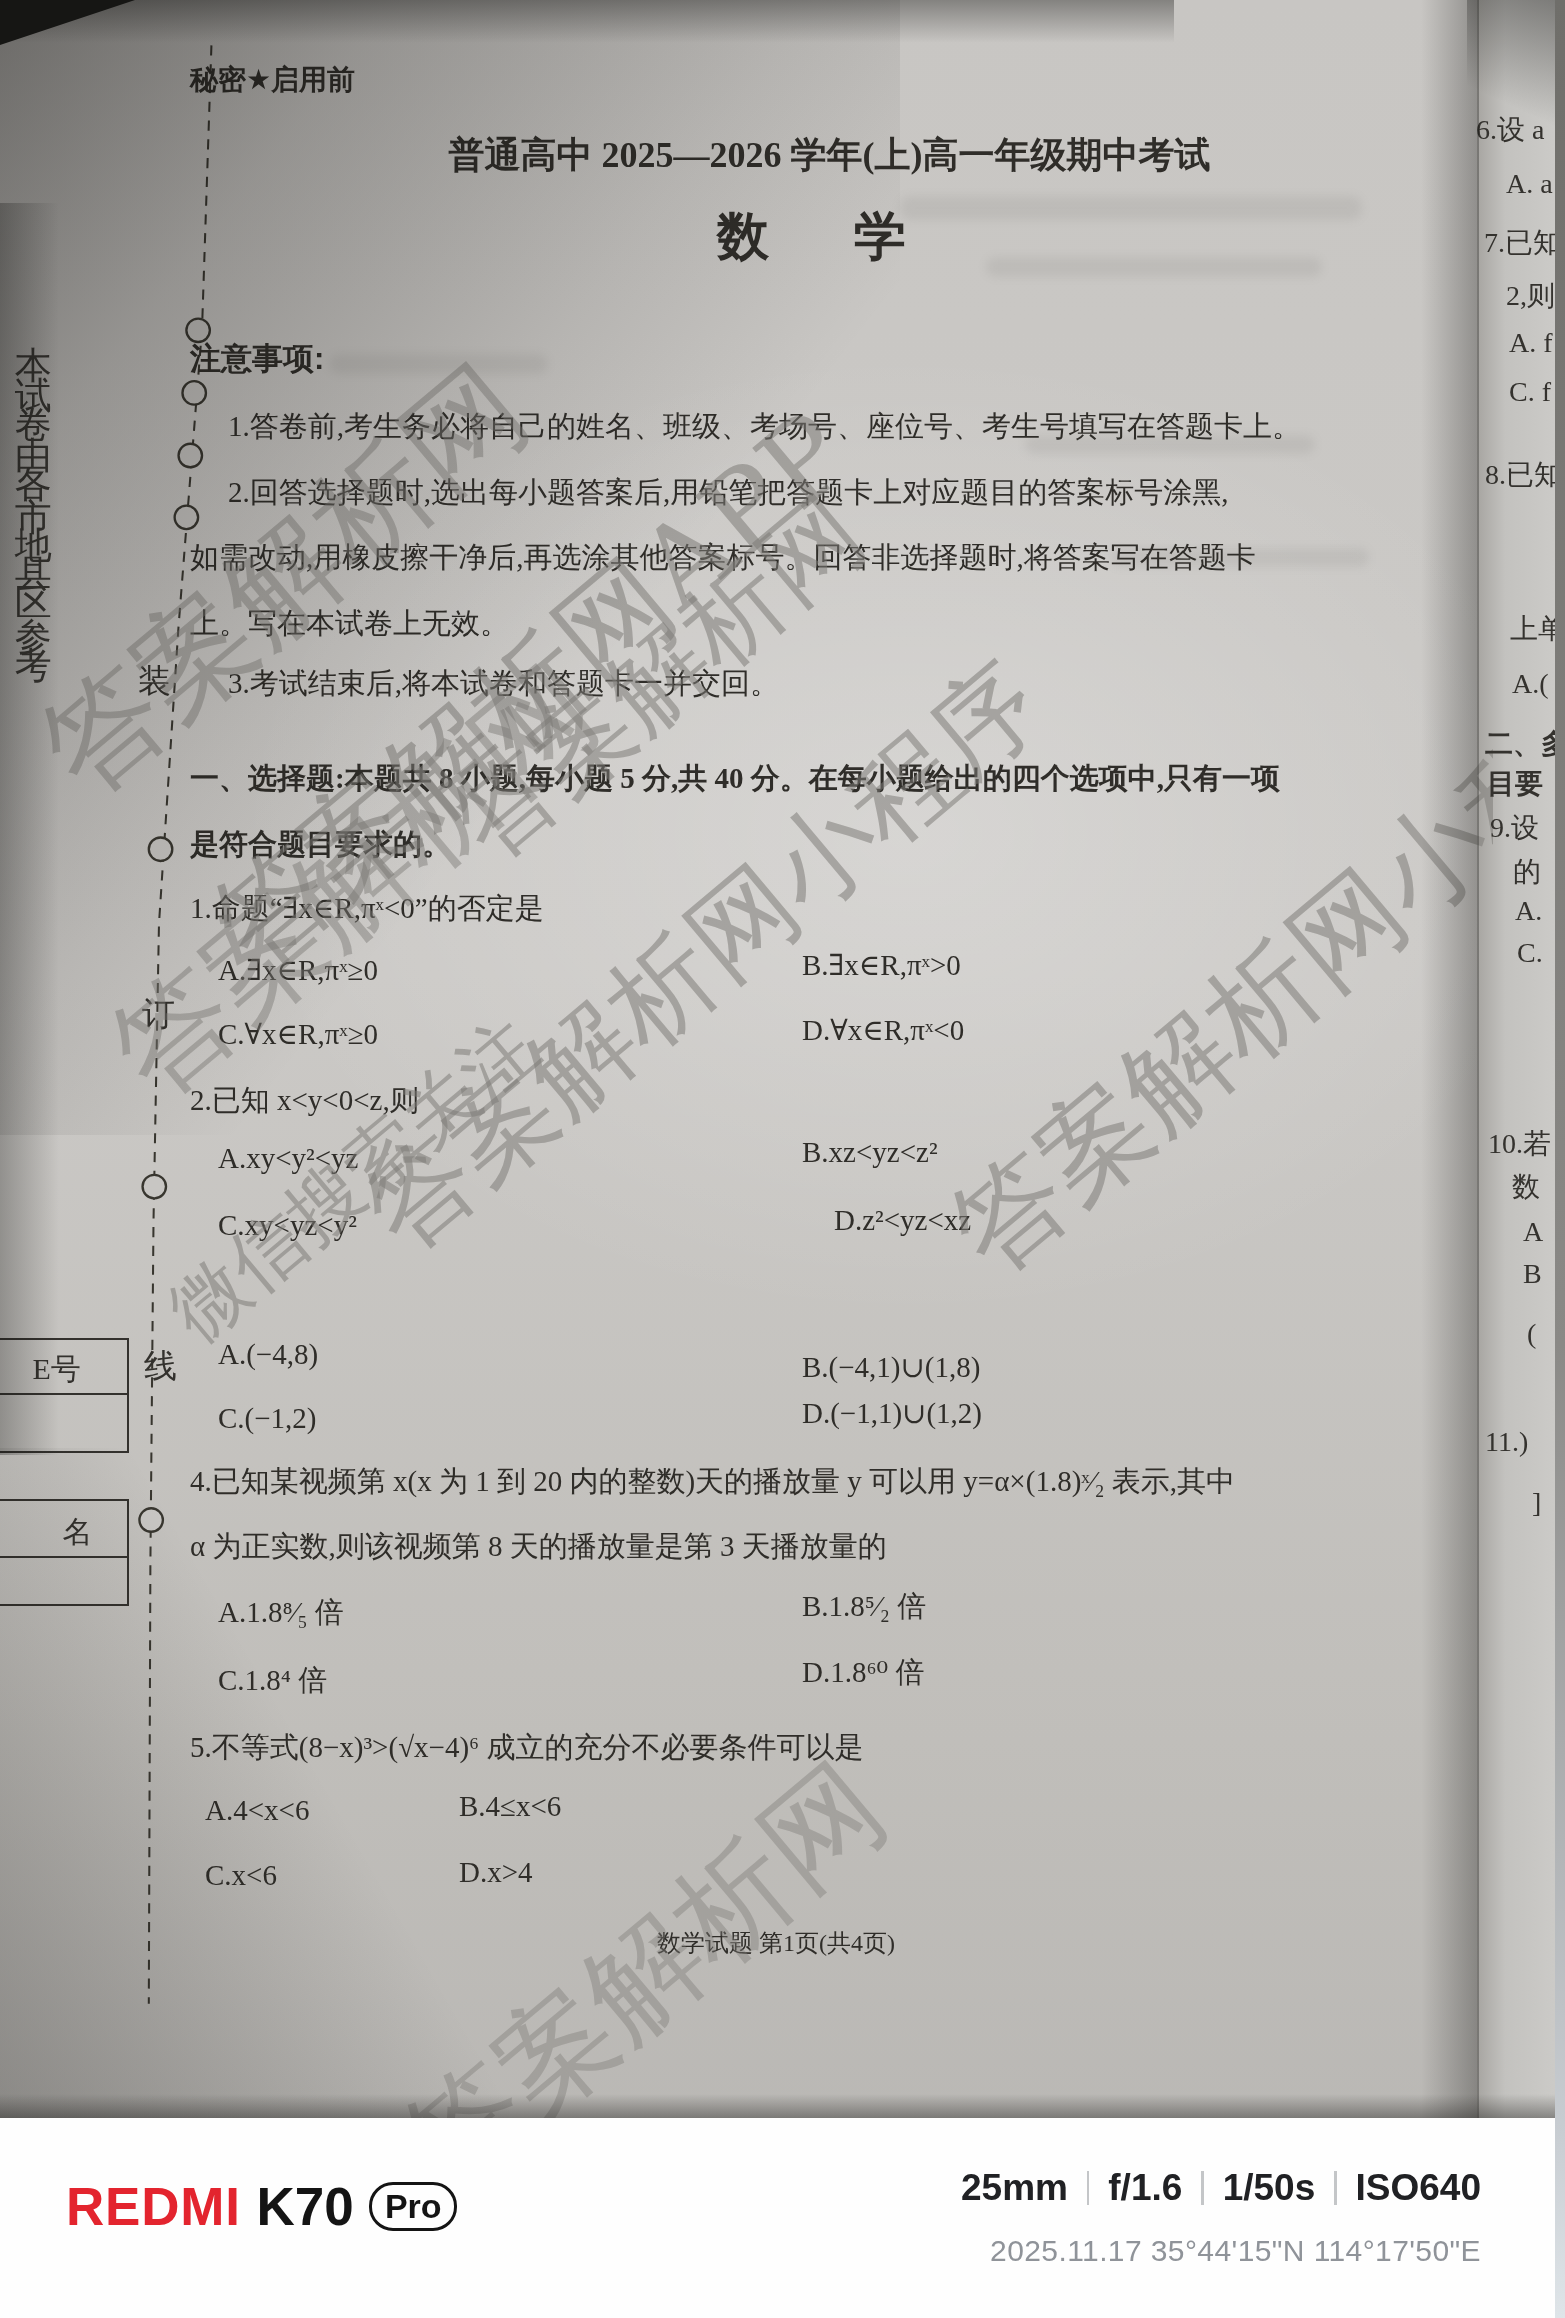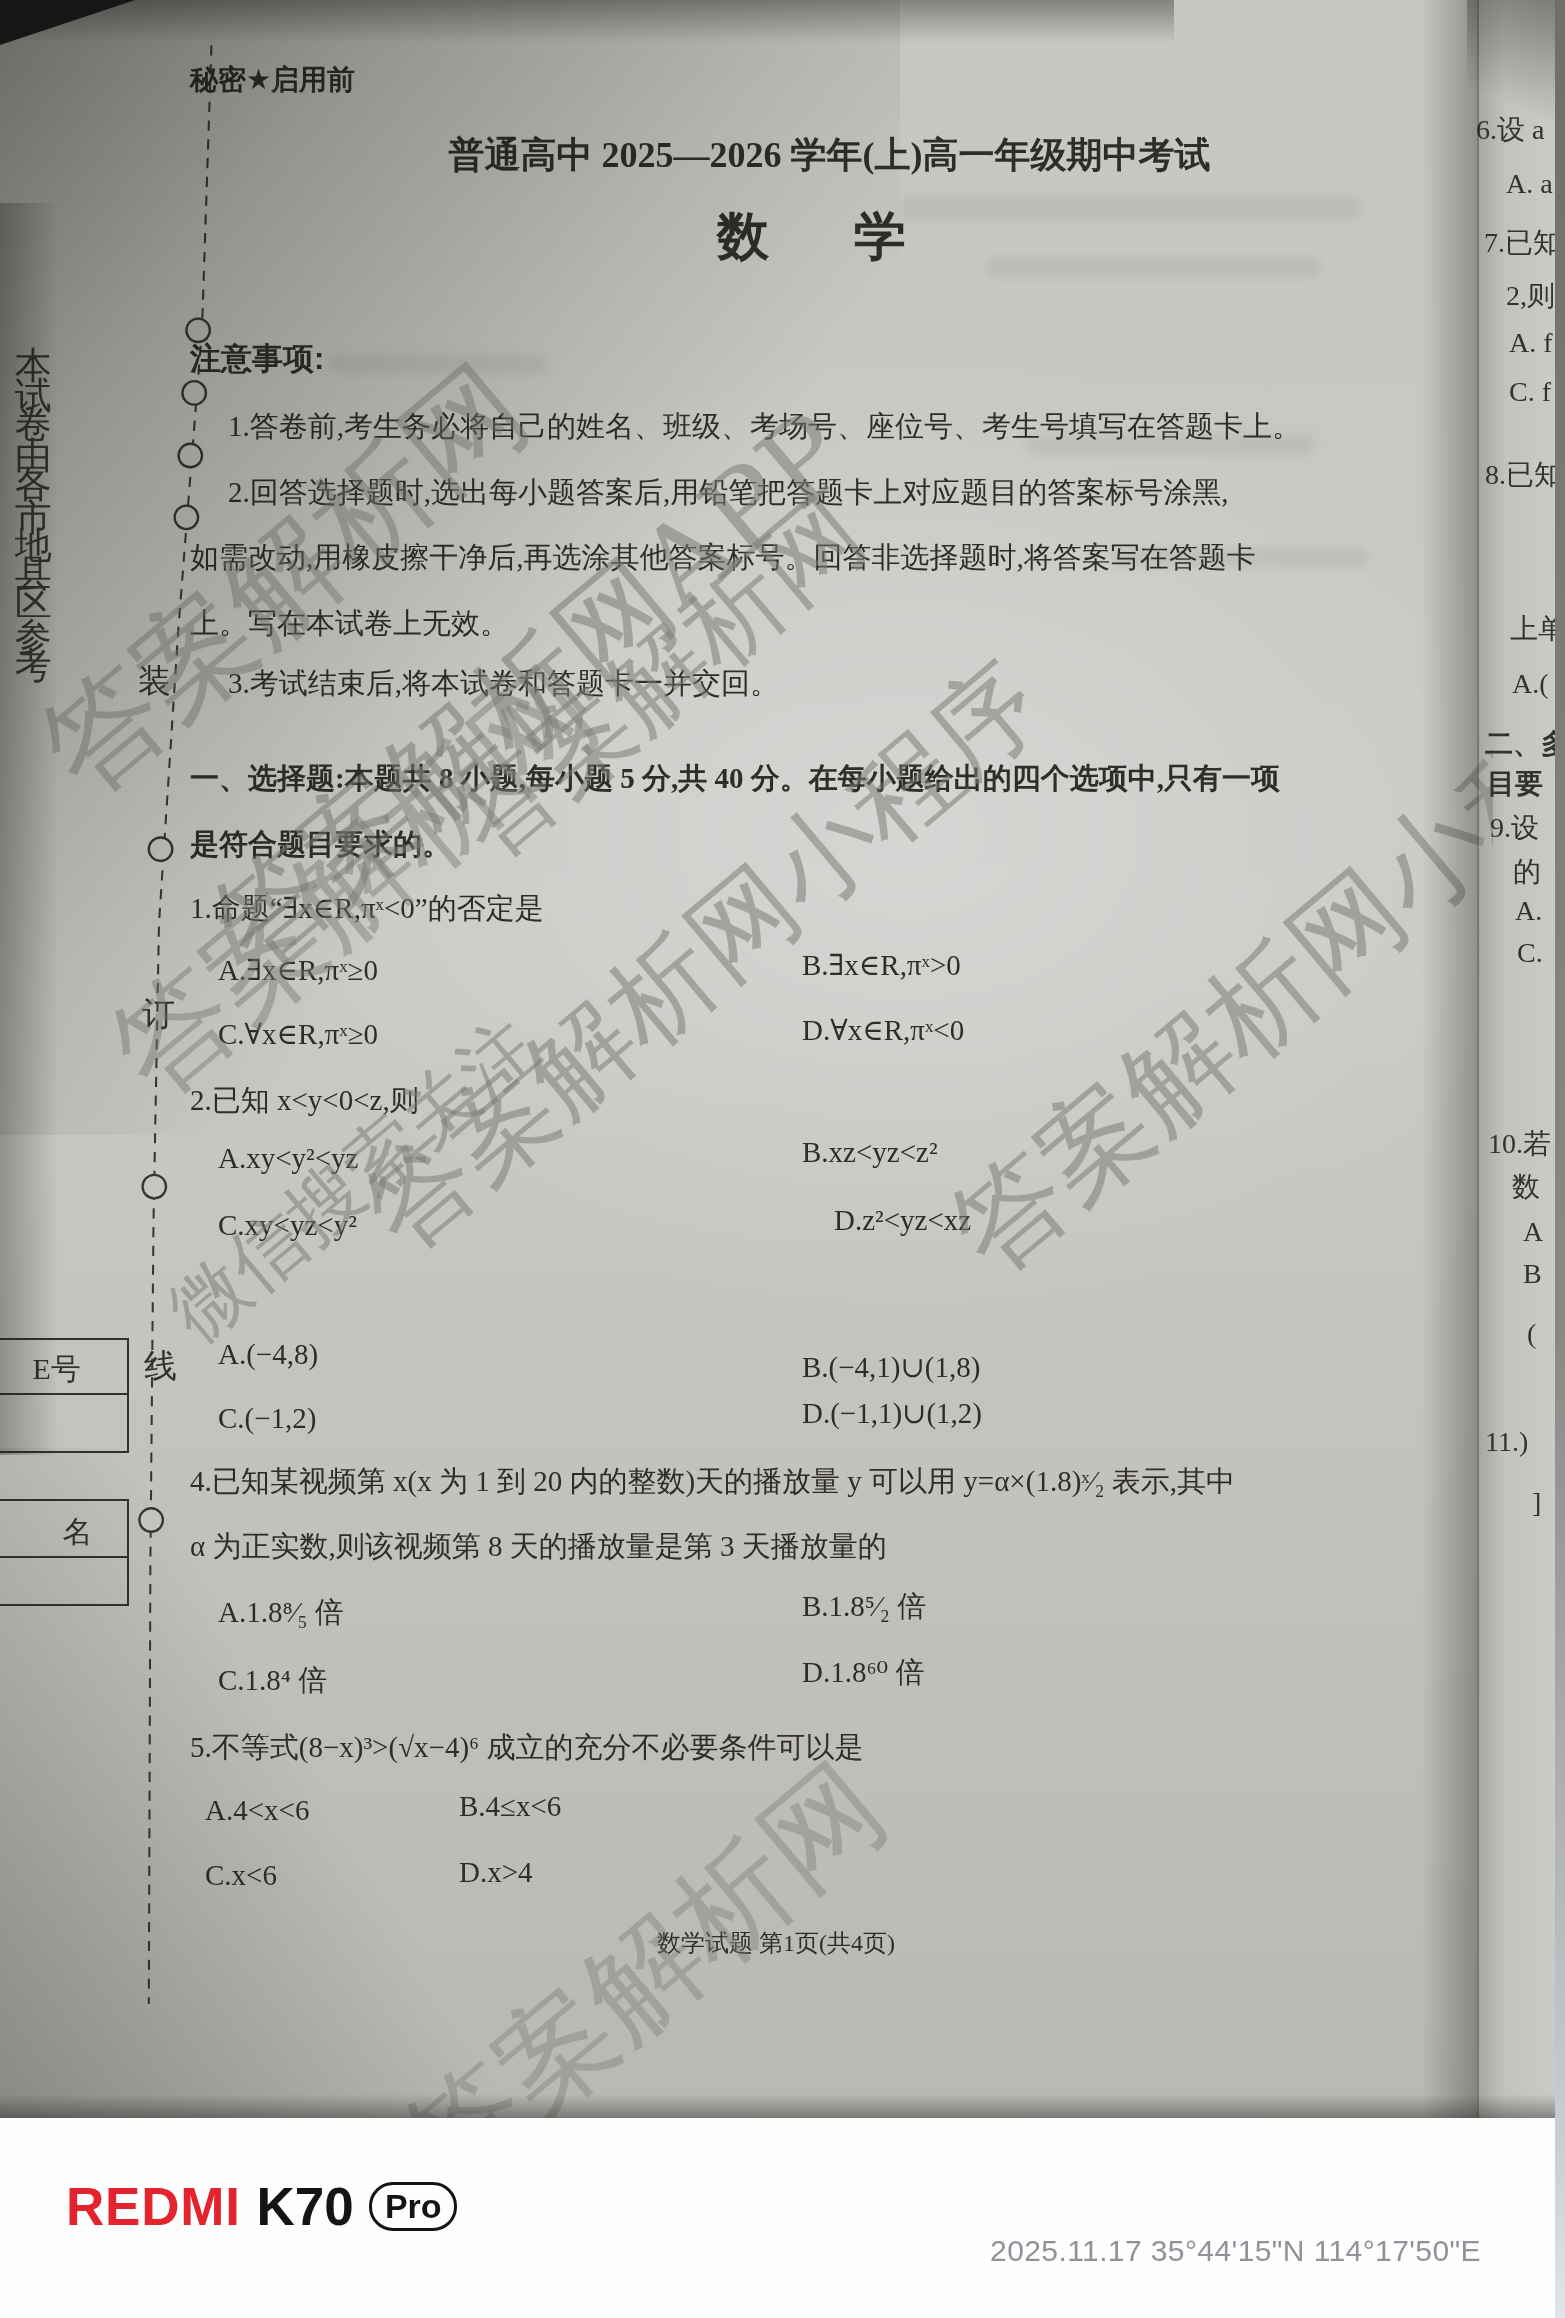--- a/index.html
+++ b/index.html
@@ -185,16 +185,25 @@
   <div class="ov bottom-edge"></div>
   <div class="wedge"></div>
   <div class="sliver"></div>
 
   <div class="band">
     <div class="brand">
       <span class="redmi">REDMI</span>
       <span class="k70">K70</span>
       <span class="pro">Pro</span>
     </div>
+    <div class="specs">
+      <span>25mm</span>
+      <span class="sep"></span>
+      <span>f/1.6</span>
+      <span class="sep"></span>
+      <span>1/50s</span>
+      <span class="sep"></span>
+      <span>ISO640</span>
+    </div>
     <div class="meta">2025.11.17   35°44'15"N  114°17'50"E</div>
   </div>
 </div>
 
 
 </body></html>

